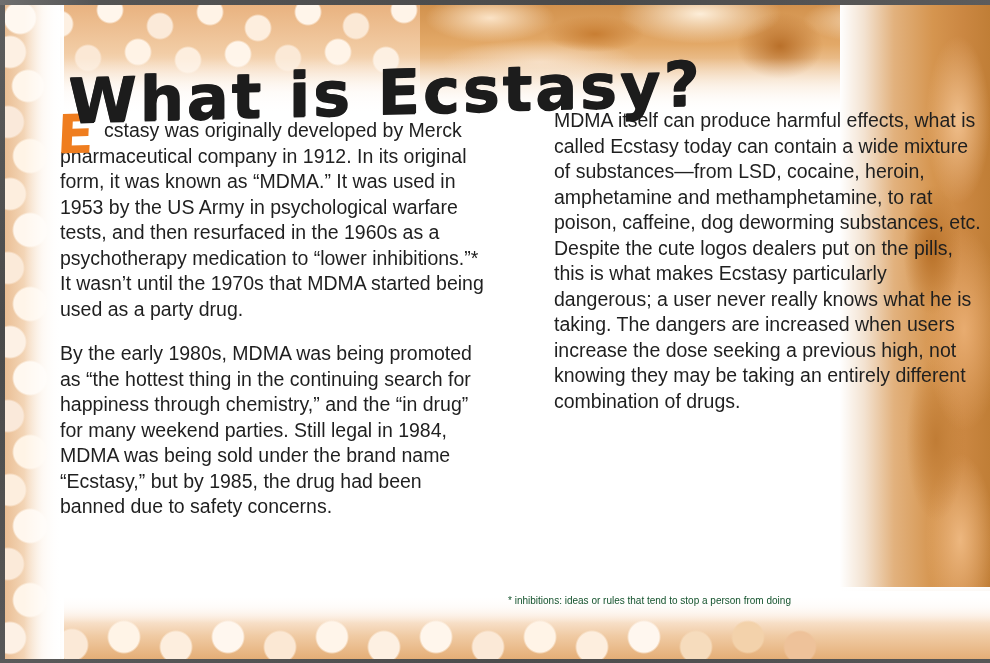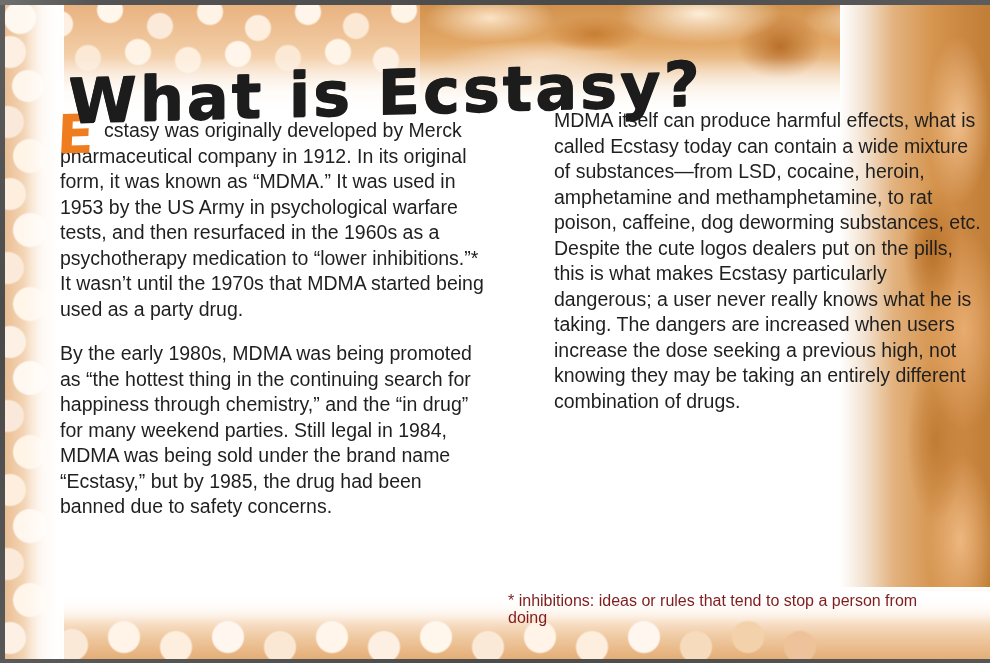--- a/index.html
+++ b/index.html
@@ -178,21 +178,21 @@
 
   .dropcap{
     position:absolute;left:57px;top:112px;width:46px;height:48px;z-index:18;
     font-family:"DejaVu Sans",sans-serif;font-size:54px;font-weight:700;
     color:#ef7d1f;line-height:46px;transform:skewX(-4deg) rotate(-1.5deg);
   }
   #para-1{text-indent:44px;}
 
   .footnote{
     position:absolute;left:508px;top:592px;width:420px;z-index:16;
-    font-size:16px;line-height:17px;color:#7f1d1d;
+    font-size:10px;line-height:17px;color:#14532d;
   }
   .footnote .fn-line2{display:block;padding-left:14px;}
 </style>
 </head>
 <body>
 
 <div id="page">
 
   <div class="header-band">
     <div class="hdr-pillfield"></div>

